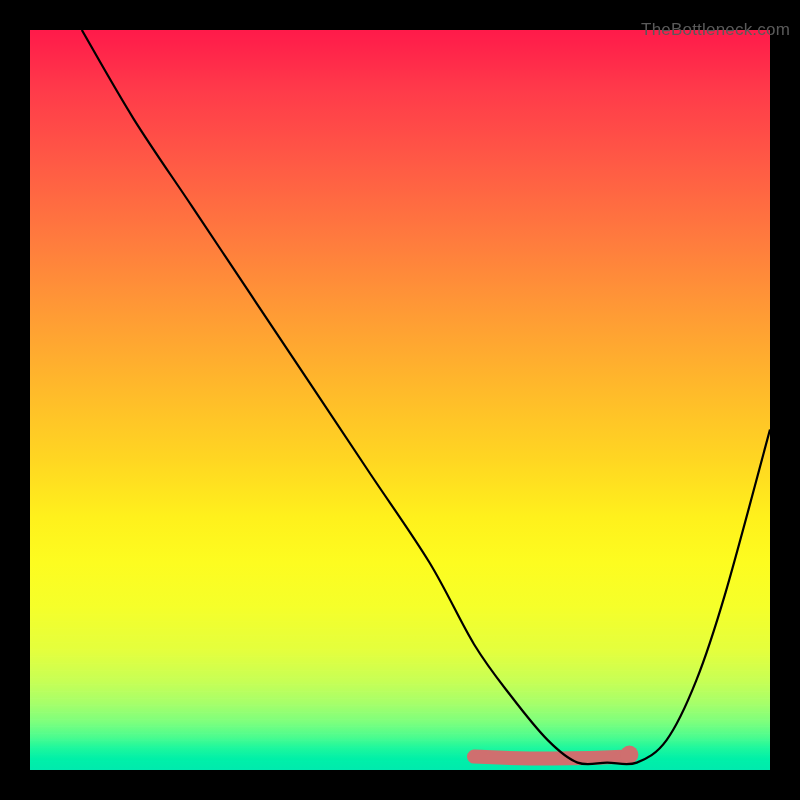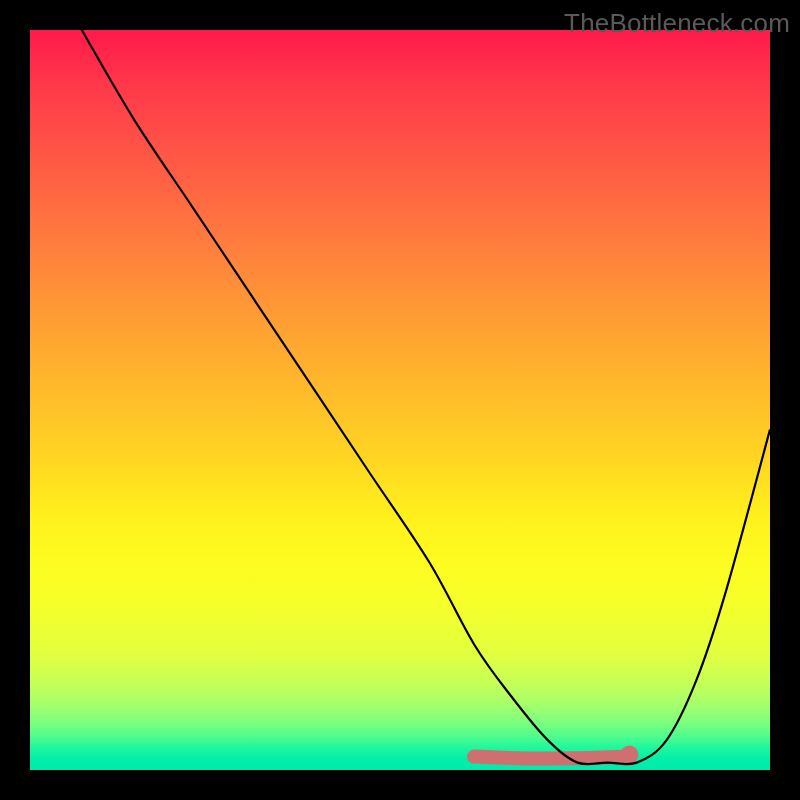--- a/index.html
+++ b/index.html
@@ -11,24 +11,24 @@
     font-family: Arial, Helvetica, sans-serif;
   }
   .container {
     position: relative;
     width: 800px;
     height: 800px;
     background: #000;
   }
   .attribution {
     position: absolute;
-    top: 8px;
+    top: 20px;
     right: 10px;
     color: #5a5a5a;
-    font-size: 26px;
+    font-size: 17px;
     font-weight: 500;
     letter-spacing: 0.2px;
     z-index: 10;
   }
   .plot {
     position: absolute;
     top: 30px;
     left: 30px;
     width: 740px;
     height: 740px;

